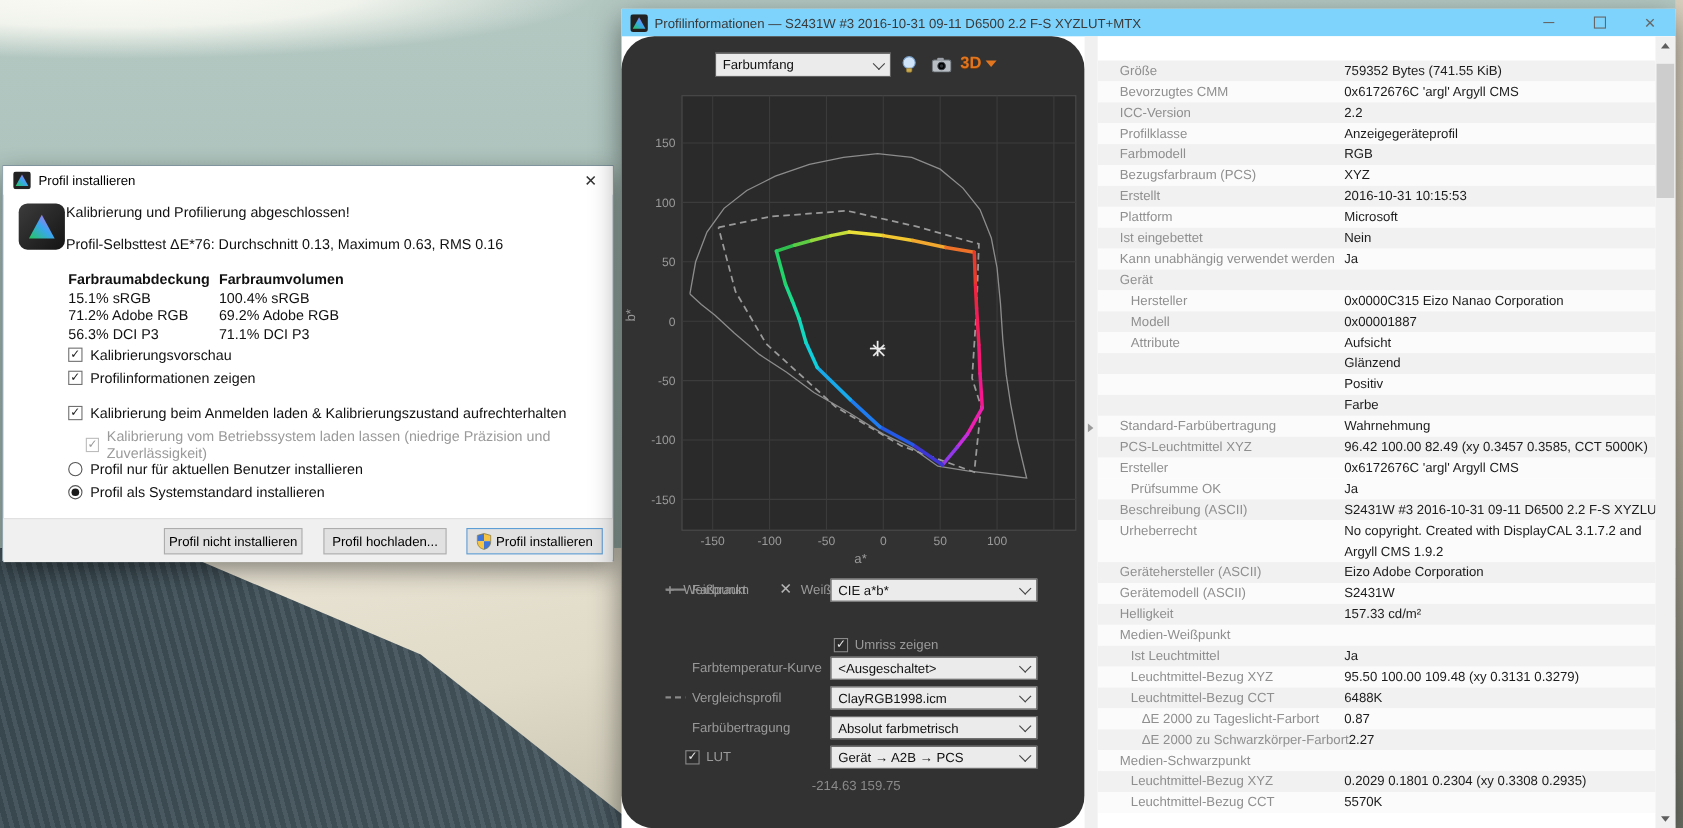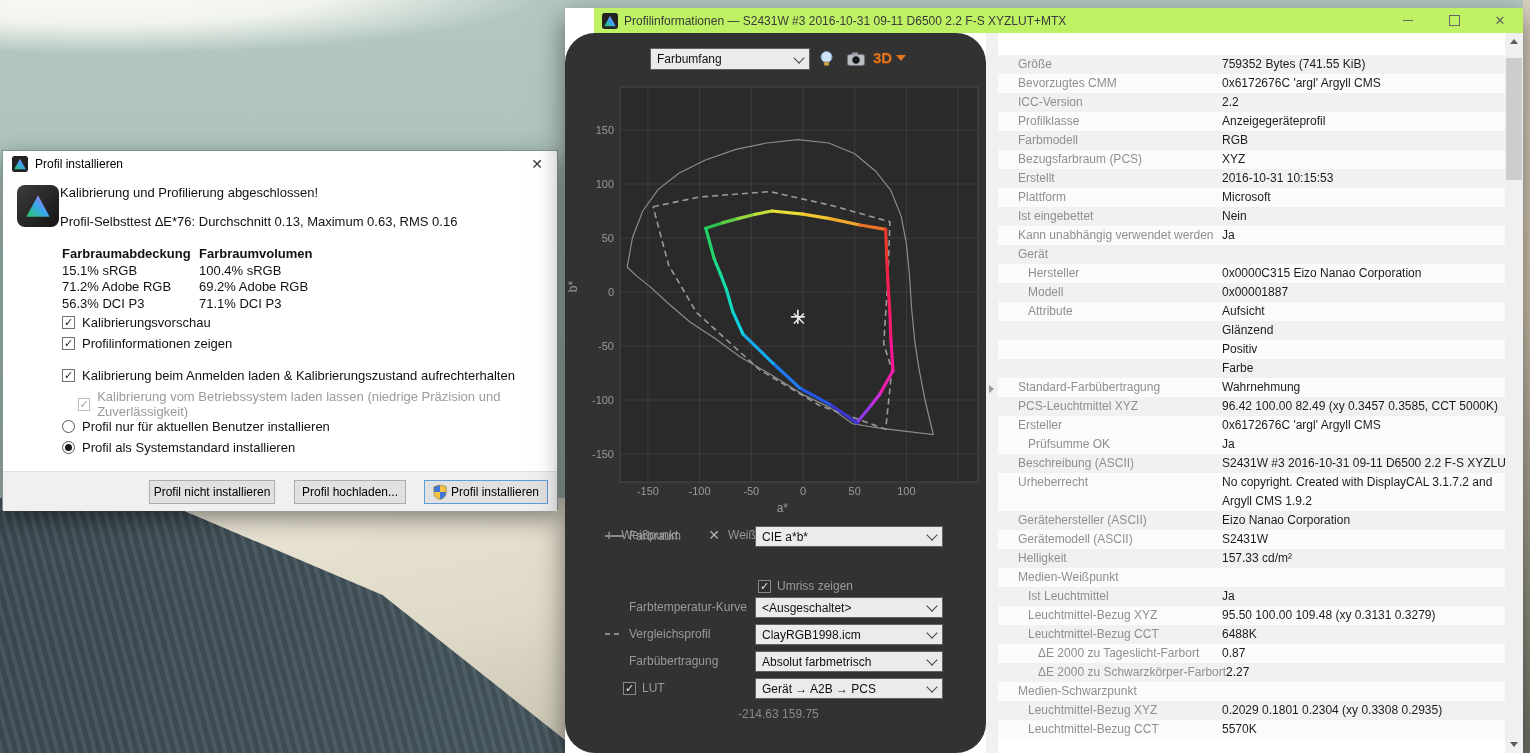--- a/index.html
+++ b/index.html
@@ -52,21 +52,21 @@
   .radio.on::after{content:"";position:absolute;left:2px;top:2px;width:7px;height:7px;border-radius:50%;background:#1a1a1a;}
   .dlg-footer{position:absolute;left:0;right:0;top:320px;height:39px;background:#f0f0f0;border-top:1px solid #dfdfdf;}
   .btn{position:absolute;top:8px;height:24px;background:#e1e1e1;border:1px solid #adadad;box-sizing:border-box;
     font-size:12px;color:#000;display:flex;align-items:center;justify-content:center;gap:4px;cursor:pointer;}
   .btn.b0{left:146px;width:126px;}
   .btn.b1{left:291px;width:112px;}
   .btn.b2{left:421px;width:124px;border-color:#5e9ed6;}
   
   .win{position:absolute;left:565px;top:8px;width:958px;height:745px;background:#fff;
     box-shadow:0 10px 26px rgba(0,0,0,.5);}
-  .win-title{position:absolute;left:0;top:0;right:0;height:25px;background:#bef264;display:flex;align-items:center;padding-left:8px;margin-left:29px;}
+  .win-title{position:absolute;left:0;top:0;right:0;height:25px;background:#7dd3fc;display:flex;align-items:center;padding-left:8px;}
   .win-title-text{font-size:12px;color:#3a3a3a;margin-left:6px;white-space:nowrap;}
   .capbtn{position:absolute;top:0;width:46px;height:25px;display:flex;align-items:center;justify-content:center;cursor:pointer;}
   .capbtn.mn{left:820px;} .capbtn.mx{left:866px;} .capbtn.cl{left:912px;}
   .glyph-min{width:10px;height:1px;background:#666;}
   .glyph-max{width:9px;height:9px;border:1px solid #666;}
   .glyph-close{color:#666;font-size:13px;line-height:13px;}
   .win-content{position:absolute;left:0;top:25px;width:958px;height:720px;}
   
   .chart-panel{position:absolute;left:0;top:0;width:421px;height:720px;background:#323232;overflow:hidden;border-radius:30px;}
   .tb-select,.sel{background:#ebebeb;border:1px solid #616161;box-sizing:border-box;color:#111;font-size:12px;
@@ -476,21 +476,21 @@
           </div>
           <div class="info-row tall">
             <span class="info-label">Urheberrecht</span>
             <span class="info-value">
               <div>No copyright. Created with DisplayCAL 3.1.7.2 and</div>
               <div>Argyll CMS 1.9.2</div>
             </span>
           </div>
           <div class="info-row alt">
             <span class="info-label">Gerätehersteller (ASCII)</span>
-            <span class="info-value">Eizo Nanao Corporation</span>
+            <span class="info-value">Eizo Adobe Corporation</span>
           </div>
           <div class="info-row">
             <span class="info-label">Gerätemodell (ASCII)</span>
             <span class="info-value">S2431W</span>
           </div>
           <div class="info-row alt">
             <span class="info-label">Helligkeit</span>
             <span class="info-value">157.33 cd/m²</span>
           </div>
           <div class="info-row">

